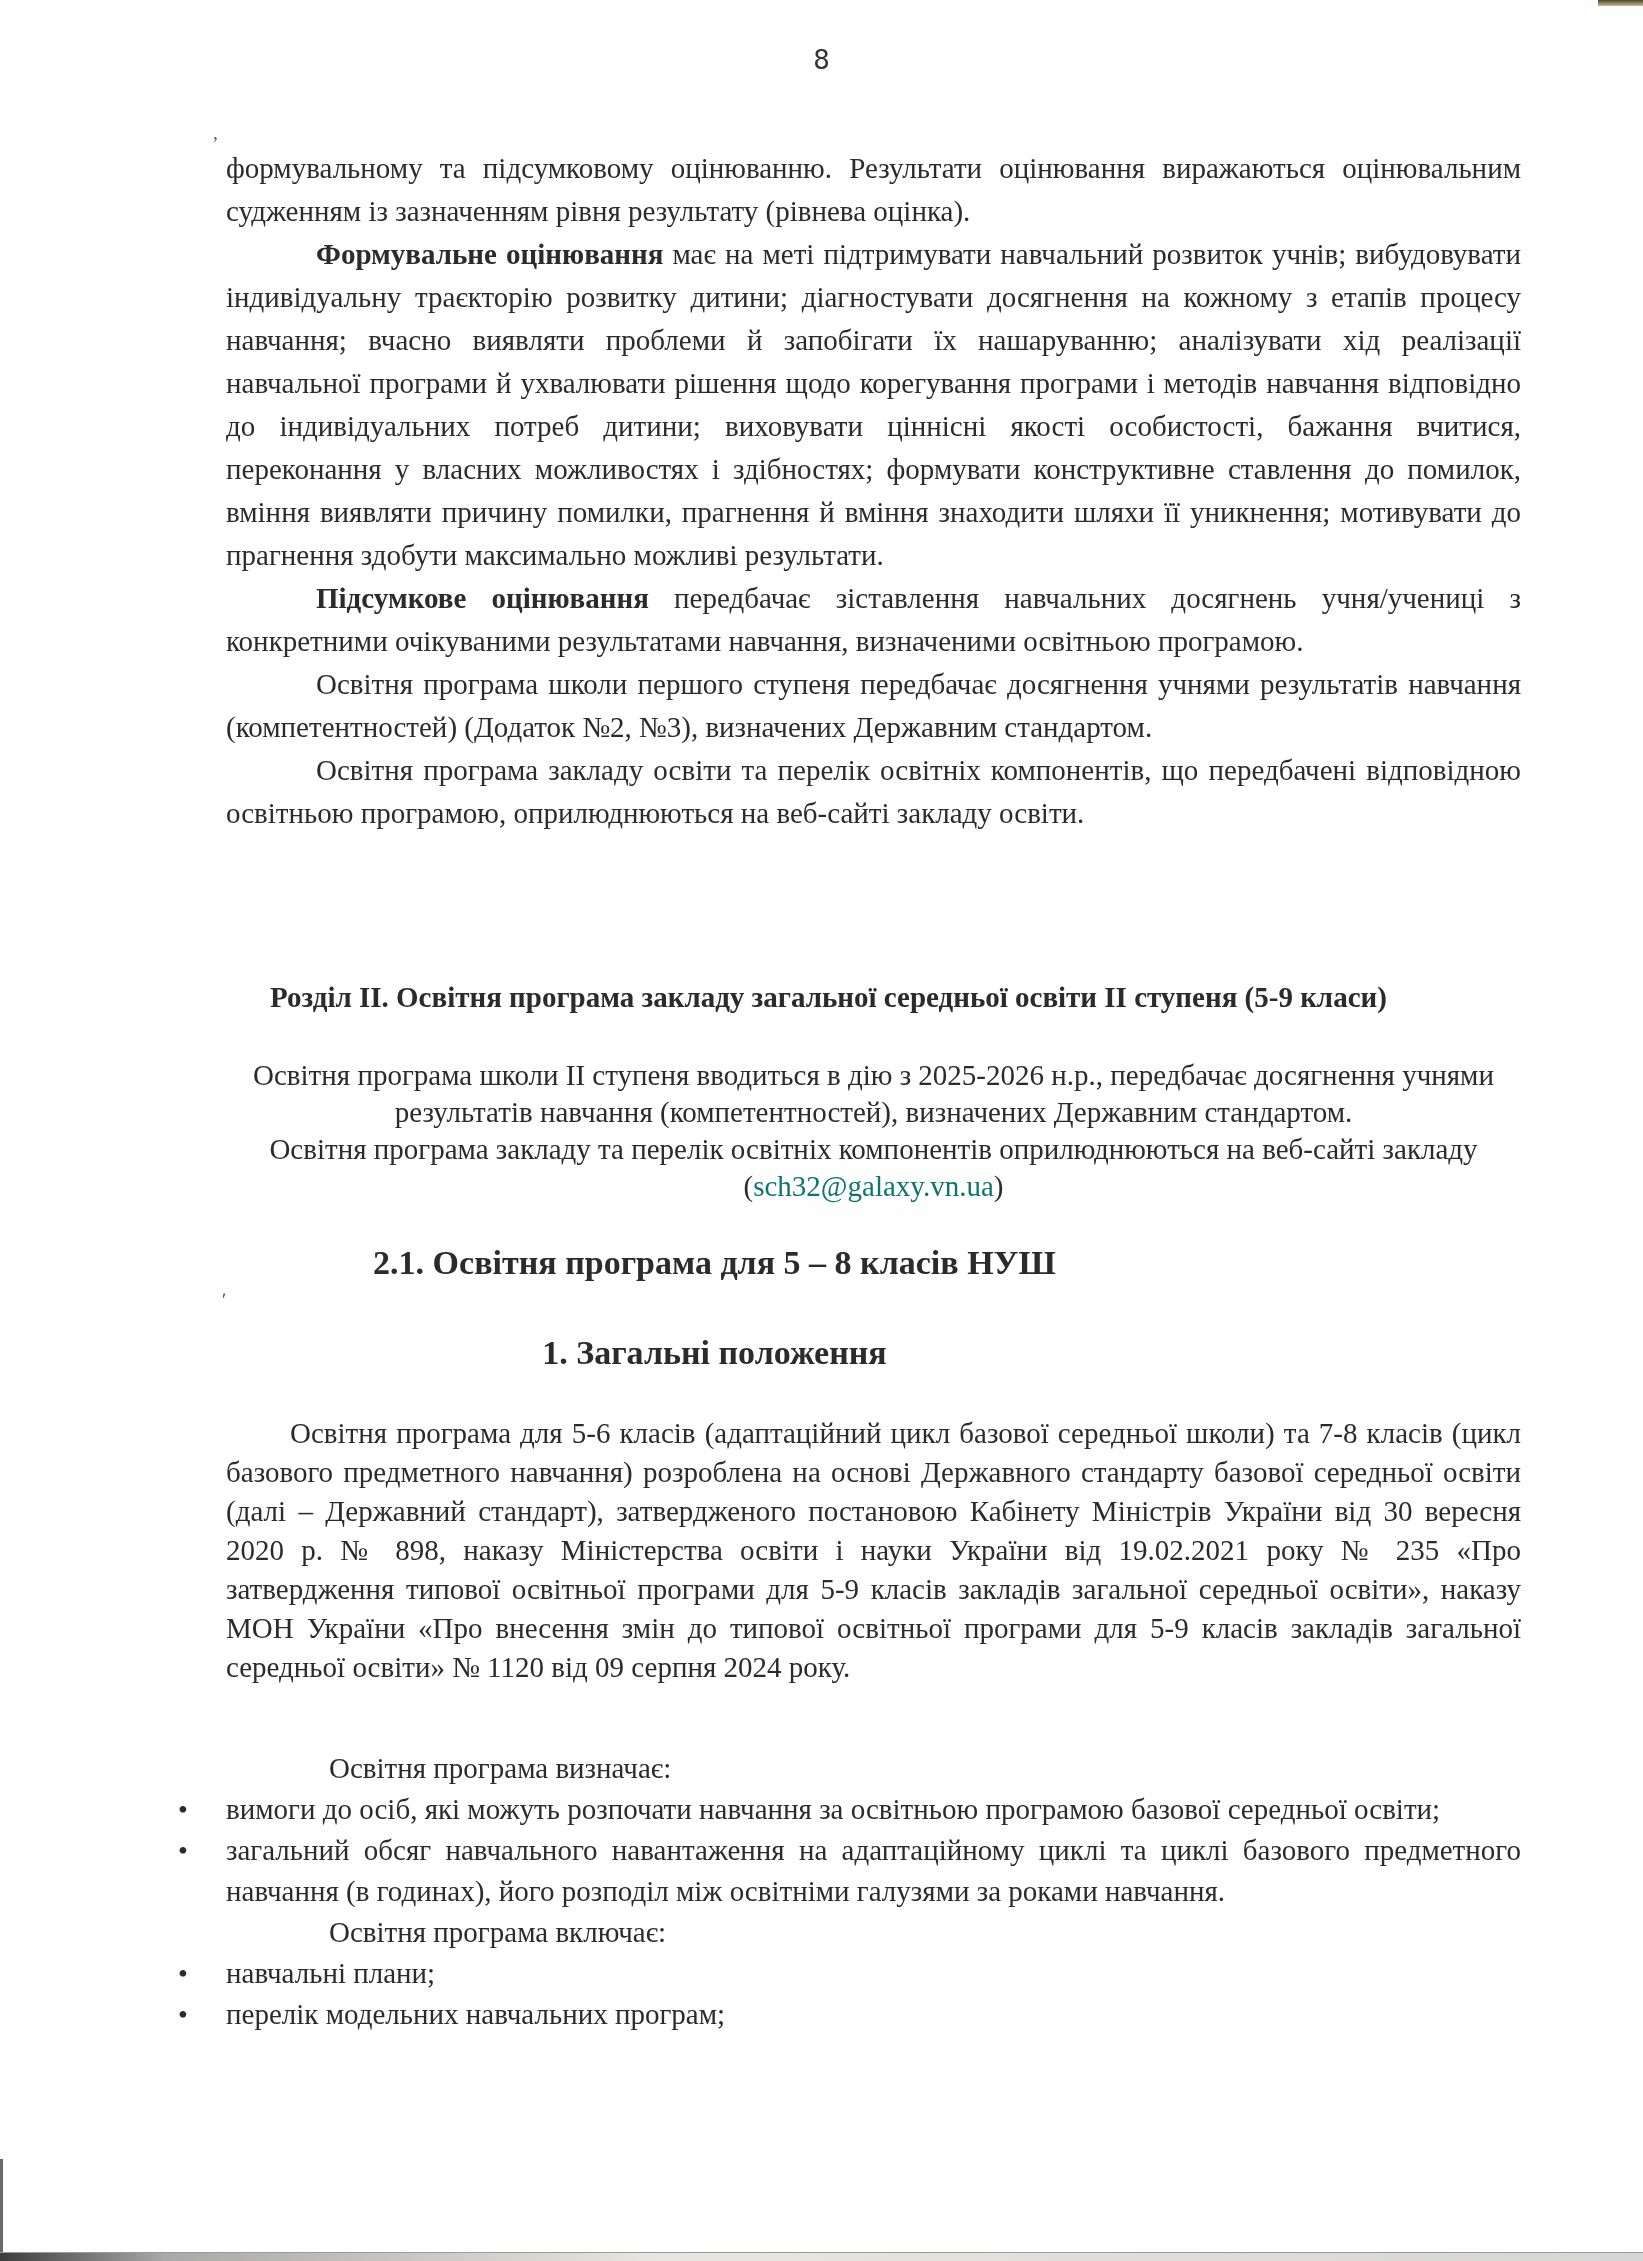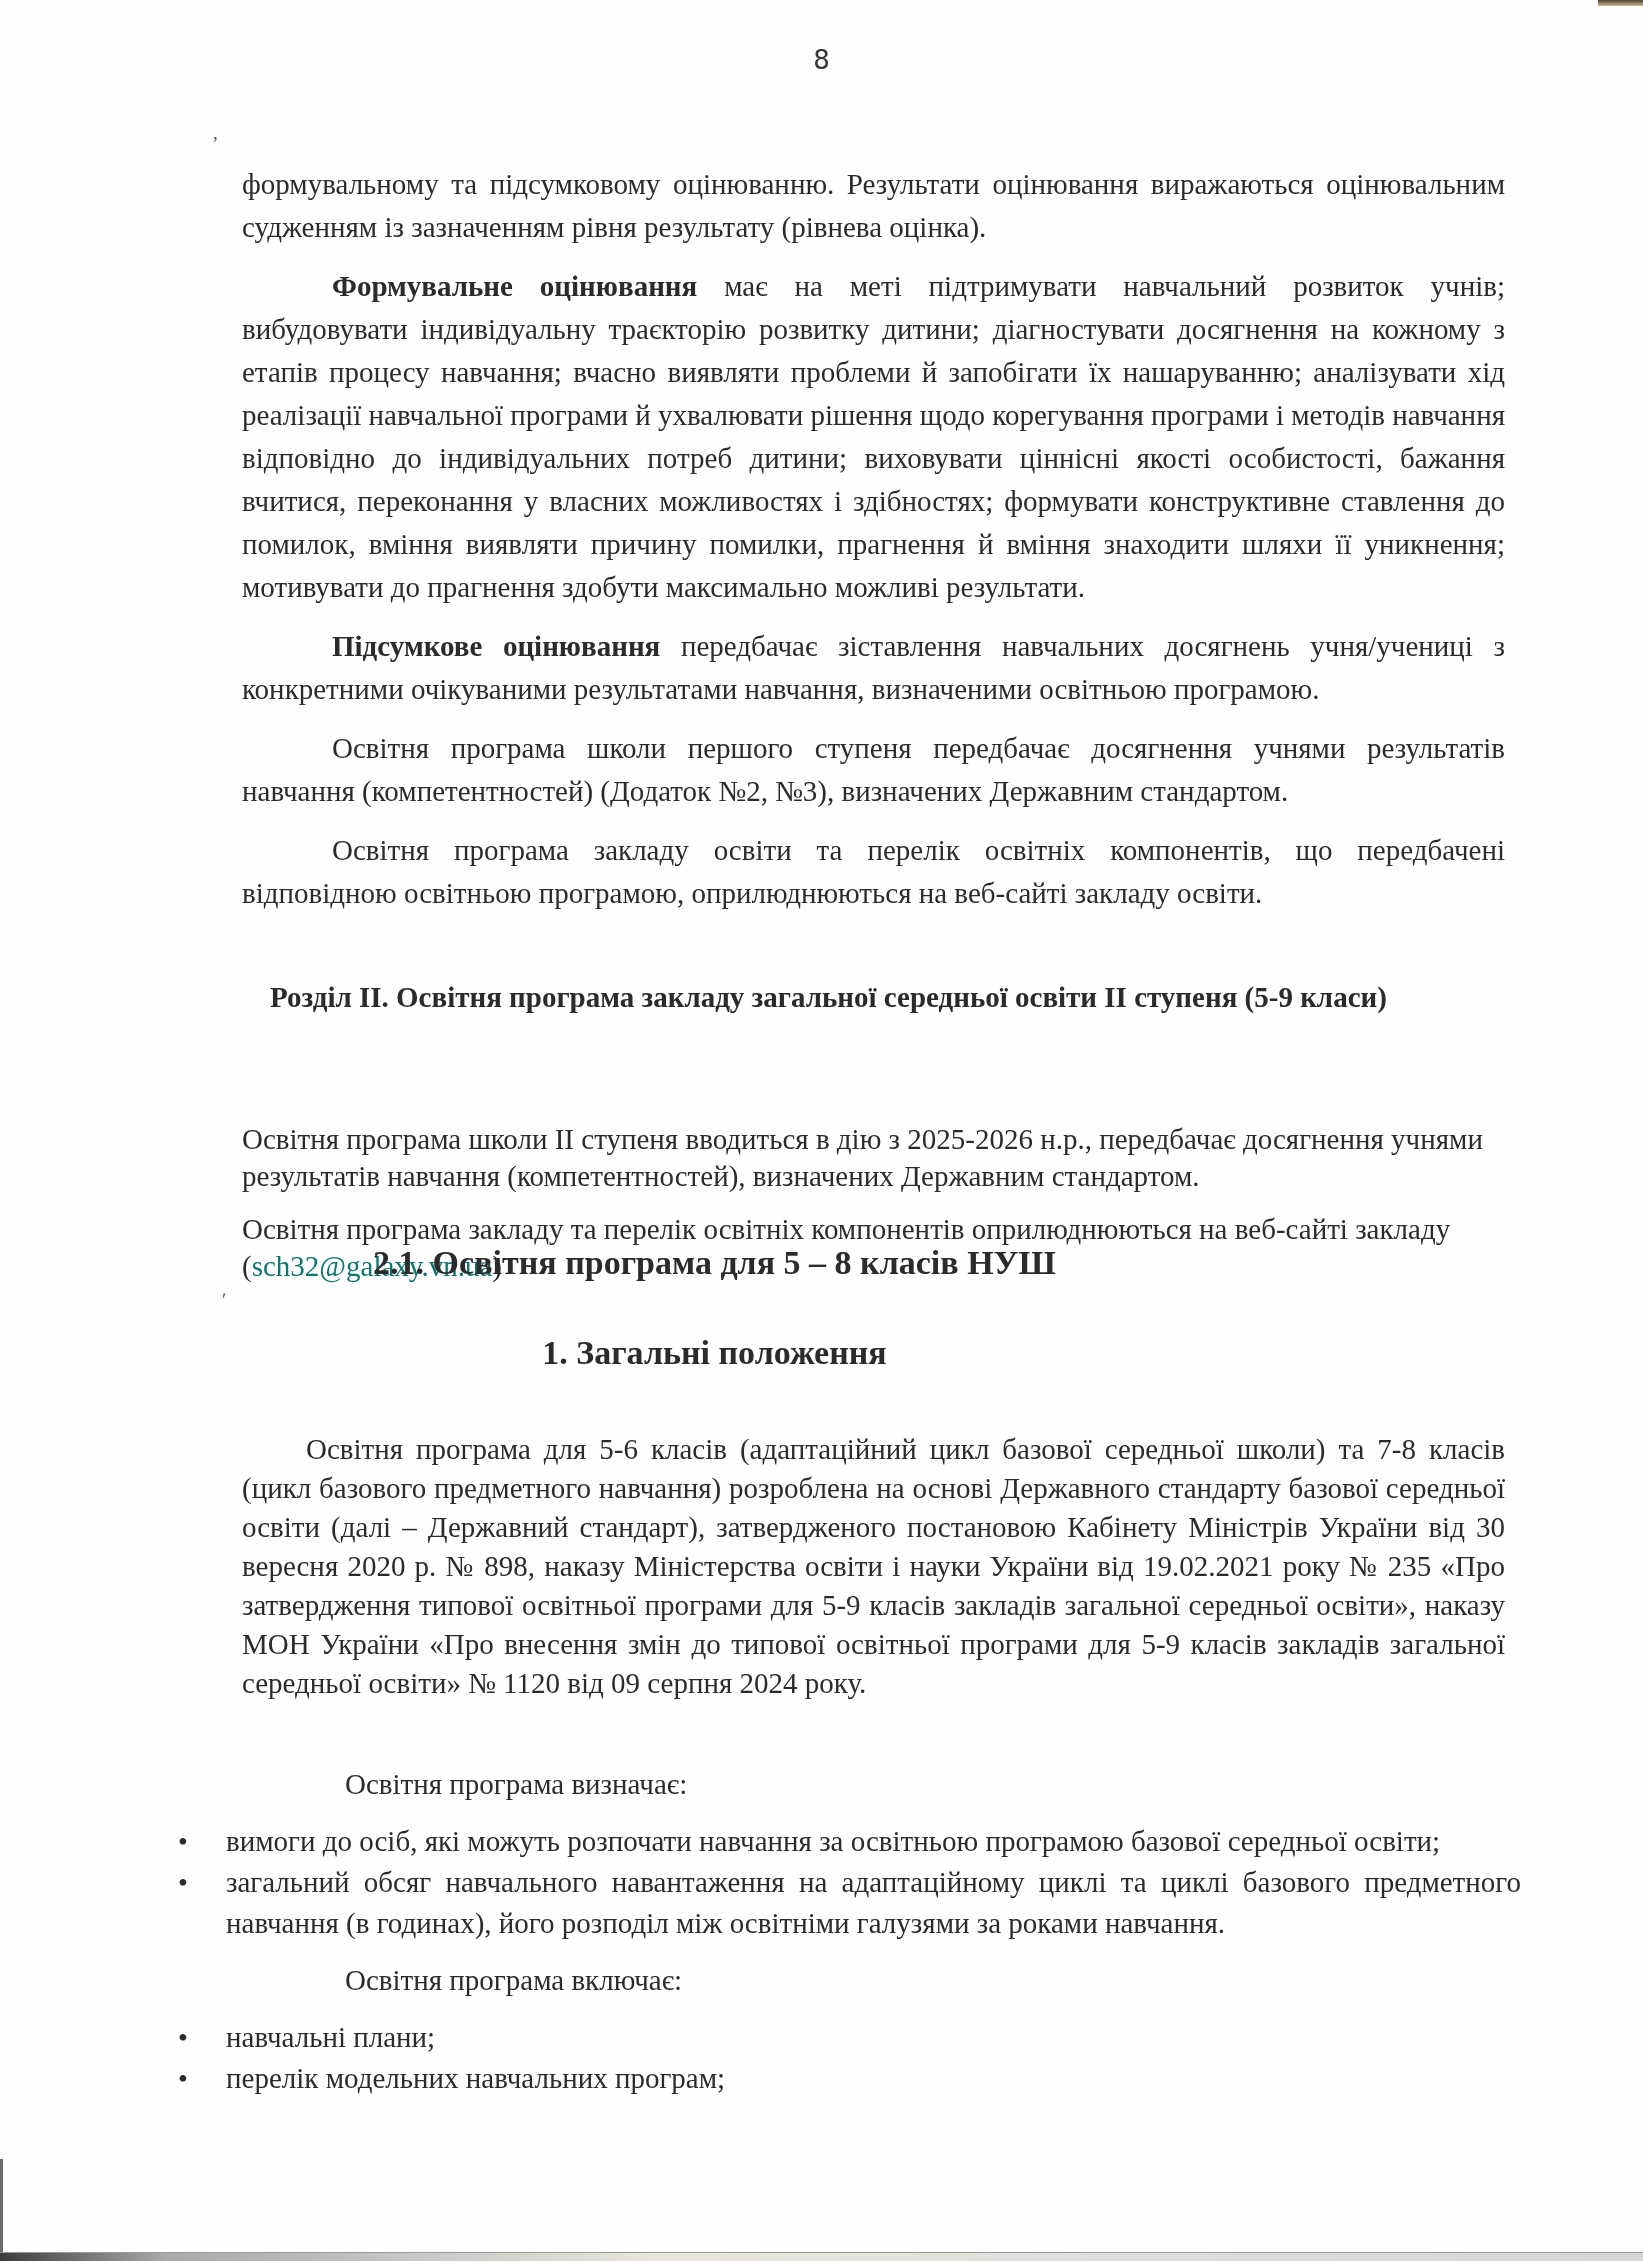--- a/index.html
+++ b/index.html
@@ -6,21 +6,21 @@
     body {
       width: 1643px; height: 2261px; background: #ffffff; position: relative; overflow: hidden;
       font-family: "Liberation Serif", serif; color: #2b2b2b;
     }
     .page { position: absolute; left: 0; top: 0; width: 1643px; height: 2261px; background: #fefefe; }
     .scan-corner { position: absolute; right: 0; top: 0; width: 45px; height: 6.4px; background: linear-gradient(#4a4536, #c9b98a); }
     .scan-bottom { position: absolute; left: 0; bottom: 0; width: 1643px; height: 7.7px; background: linear-gradient(90deg, #3d3d3d 0%, #a9a9a9 10%, #e8e6df 40%, #d6d6d6 100%); border-top: 1.3px solid #9a9a9a; }
     .scan-left { position: absolute; left: 0; top: 2159px; width: 2.6px; height: 102px; background: #6a6a6a; }
     .page-number { position: absolute; top: 45px; left: 0; width: 1643px; text-align: center; font-family: "DejaVu Sans", sans-serif; font-size: 26px; color: #333; }
     .text { position: absolute; left: 226px; width: 1295px; font-size: 29px; line-height: 43px; text-align: justify; }
-    .p { margin: 16px; }
+    .p { margin: 0; }
     .indent { text-indent: 90px; }
     .indent-sm { text-indent: 64px; }
     b { font-weight: bold; }
     .heading-sec { position: absolute; left: 7px; width: 1643px; text-align: center; font-weight: bold; font-size: 29px; }
     .heading-big { position: absolute; left: 0; width: 1429px; text-align: center; font-weight: bold; font-size: 34px; }
     .link { color: #0f766e; }
     ul.bullets { margin: 0; padding: 0; list-style: none; }
     ul.bullets li { position: relative; padding-left: 0; }
     .bullet-dot { position: absolute; left: -48px; top: 0; font-size: 28px; }
     .mark { position: absolute; color: #555; font-size: 19.3px; }
@@ -40,21 +40,21 @@
   <div class="text" style="top:147px;">
     <p class="p">формувальному та підсумковому оцінюванню. Результати оцінювання виражаються оцінювальним судженням із зазначенням рівня результату (рівнева оцінка).</p>
     <p class="p indent"><b>Формувальне оцінювання</b><span> має на меті підтримувати навчальний розвиток учнів; вибудовувати індивідуальну траєкторію розвитку дитини; діагностувати досягнення на кожному з етапів процесу навчання; вчасно виявляти проблеми й запобігати їх нашаруванню; аналізувати хід реалізації навчальної програми й ухвалювати рішення щодо корегування програми і методів навчання відповідно до індивідуальних потреб дитини; виховувати ціннісні якості особистості, бажання вчитися, переконання у власних можливостях і здібностях; формувати конструктивне ставлення до помилок, вміння виявляти причину помилки, прагнення й вміння знаходити шляхи її уникнення; мотивувати до прагнення здобути максимально можливі результати.</span></p>
     <p class="p indent"><b>Підсумкове оцінювання</b><span> передбачає зіставлення навчальних досягнень учня/учениці з конкретними очікуваними результатами навчання, визначеними освітньою програмою.</span></p>
     <p class="p indent">Освітня програма школи першого ступеня передбачає досягнення учнями результатів навчання (компетентностей) (Додаток №2, №3), визначених Державним стандартом.</p>
     <p class="p indent">Освітня програма закладу освіти та перелік освітніх компонентів, що передбачені відповідною освітньою програмою, оприлюднюються на веб-сайті закладу освіти.</p>
   </div>
 
   <div class="heading-sec" style="top:981px;">Розділ ІІ. Освітня програма закладу  загальної середньої освіти ІІ ступеня (5-9 класи)</div>
 
-  <div class="text" style="top:1105px; text-align:left; line-height:37px;">
+  <div class="text" style="top:1057px; text-align:center; line-height:37px;">
     <p class="p">Освітня програма  школи ІІ ступеня вводиться в дію з 2025-2026 н.р., передбачає досягнення учнями результатів  навчання (компетентностей), визначених Державним стандартом.</p>
     <p class="p"><span>Освітня програма закладу та перелік освітніх компонентів оприлюднюються   на веб-сайті закладу (</span><span class="link">sch32@galaxy.vn.ua</span><span>)</span></p>
   </div>
 
   <div class="heading-big" style="top:1244px;">2.1. Освітня програма для 5 – 8 класів НУШ</div>
   <span class="mark" style="left:222px; top:1289px;">ʹ</span>
   <div class="heading-big" style="top:1334px;">1. Загальні положення</div>
 
   <div class="text" style="top:1414px; line-height:39px;">
     <p class="p indent-sm">Освітня програма для 5-6 класів (адаптаційний цикл базової середньої школи) та 7-8 класів (цикл базового предметного навчання) розроблена на основі Державного стандарту базової середньої освіти (далі – Державний стандарт), затвердженого постановою Кабінету Міністрів України від 30 вересня 2020 р. № 898, наказу Міністерства освіти і науки України від 19.02.2021 року № 235 «Про затвердження типової освітньої програми для 5-9 класів закладів загальної середньої освіти», наказу МОН України «Про внесення змін до типової освітньої програми для 5-9 класів закладів загальної середньої освіти» № 1120 від 09 серпня 2024 року.</p>

